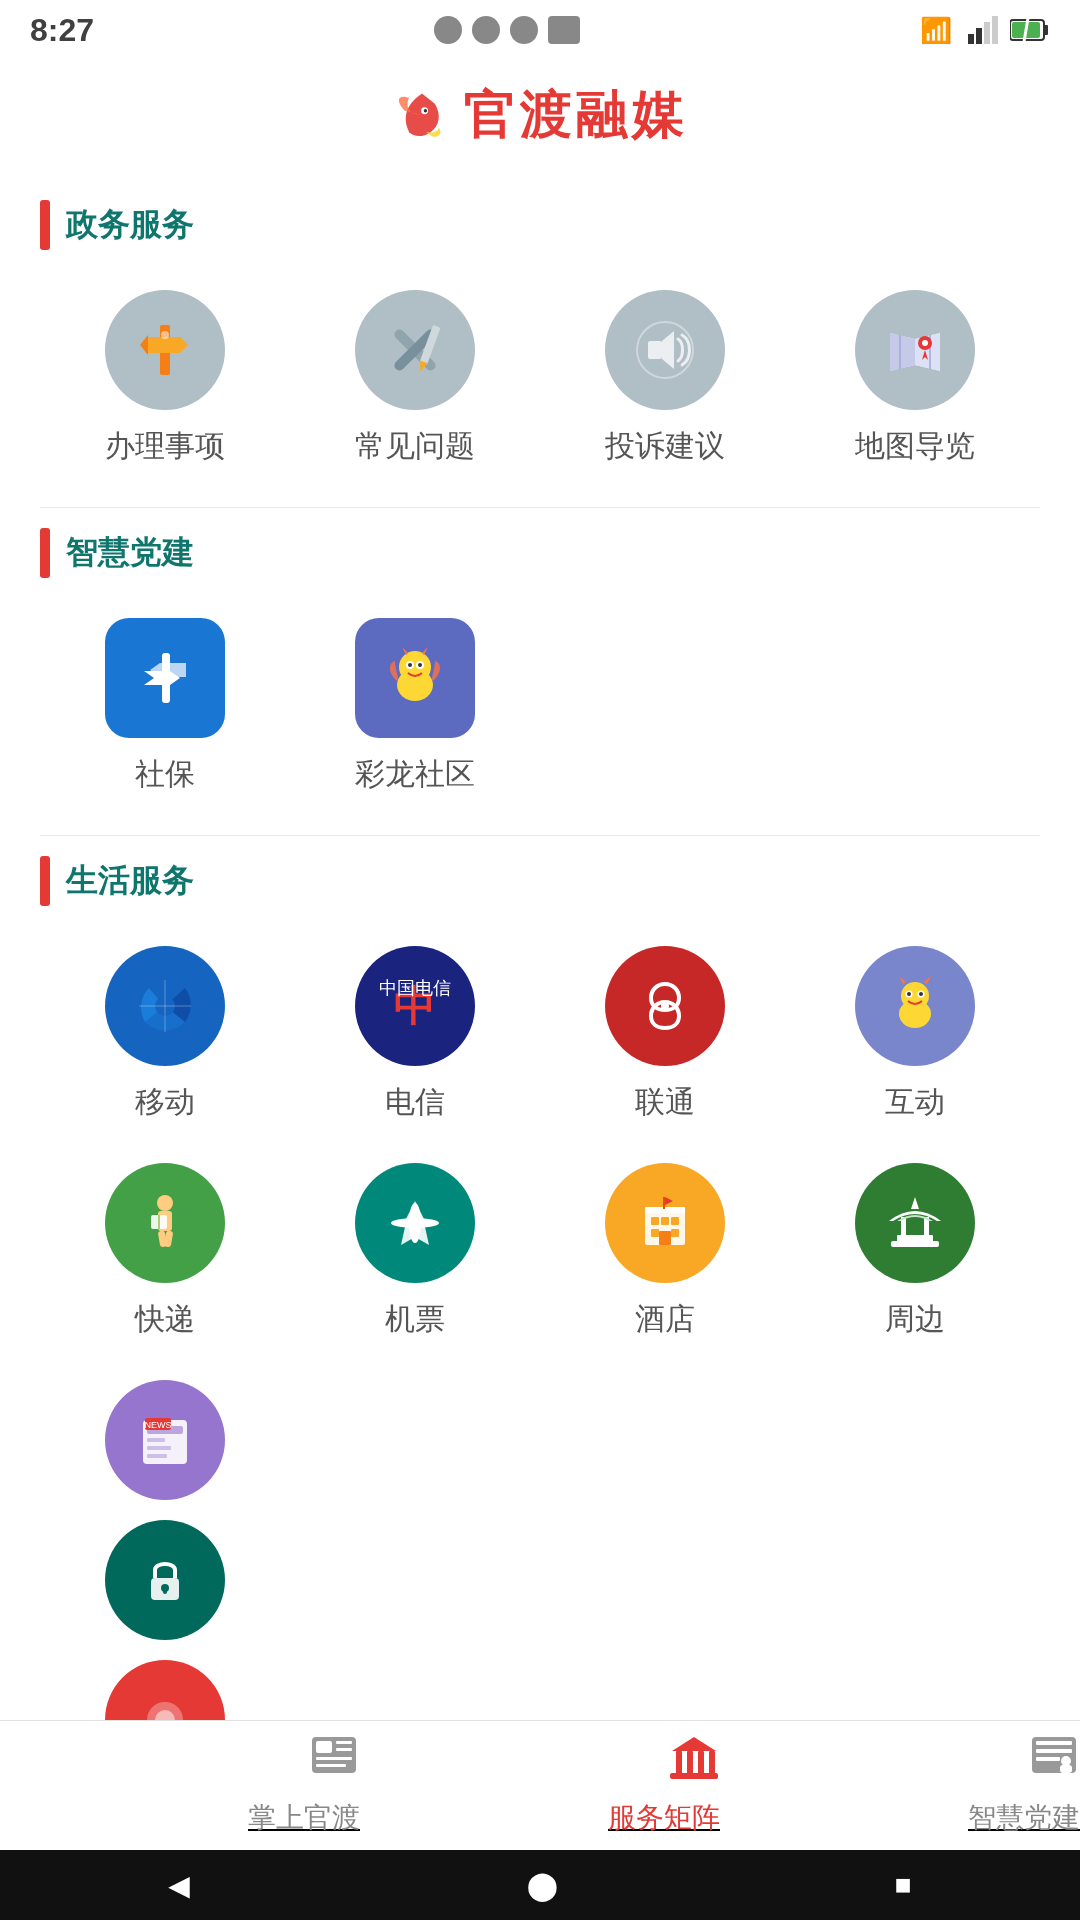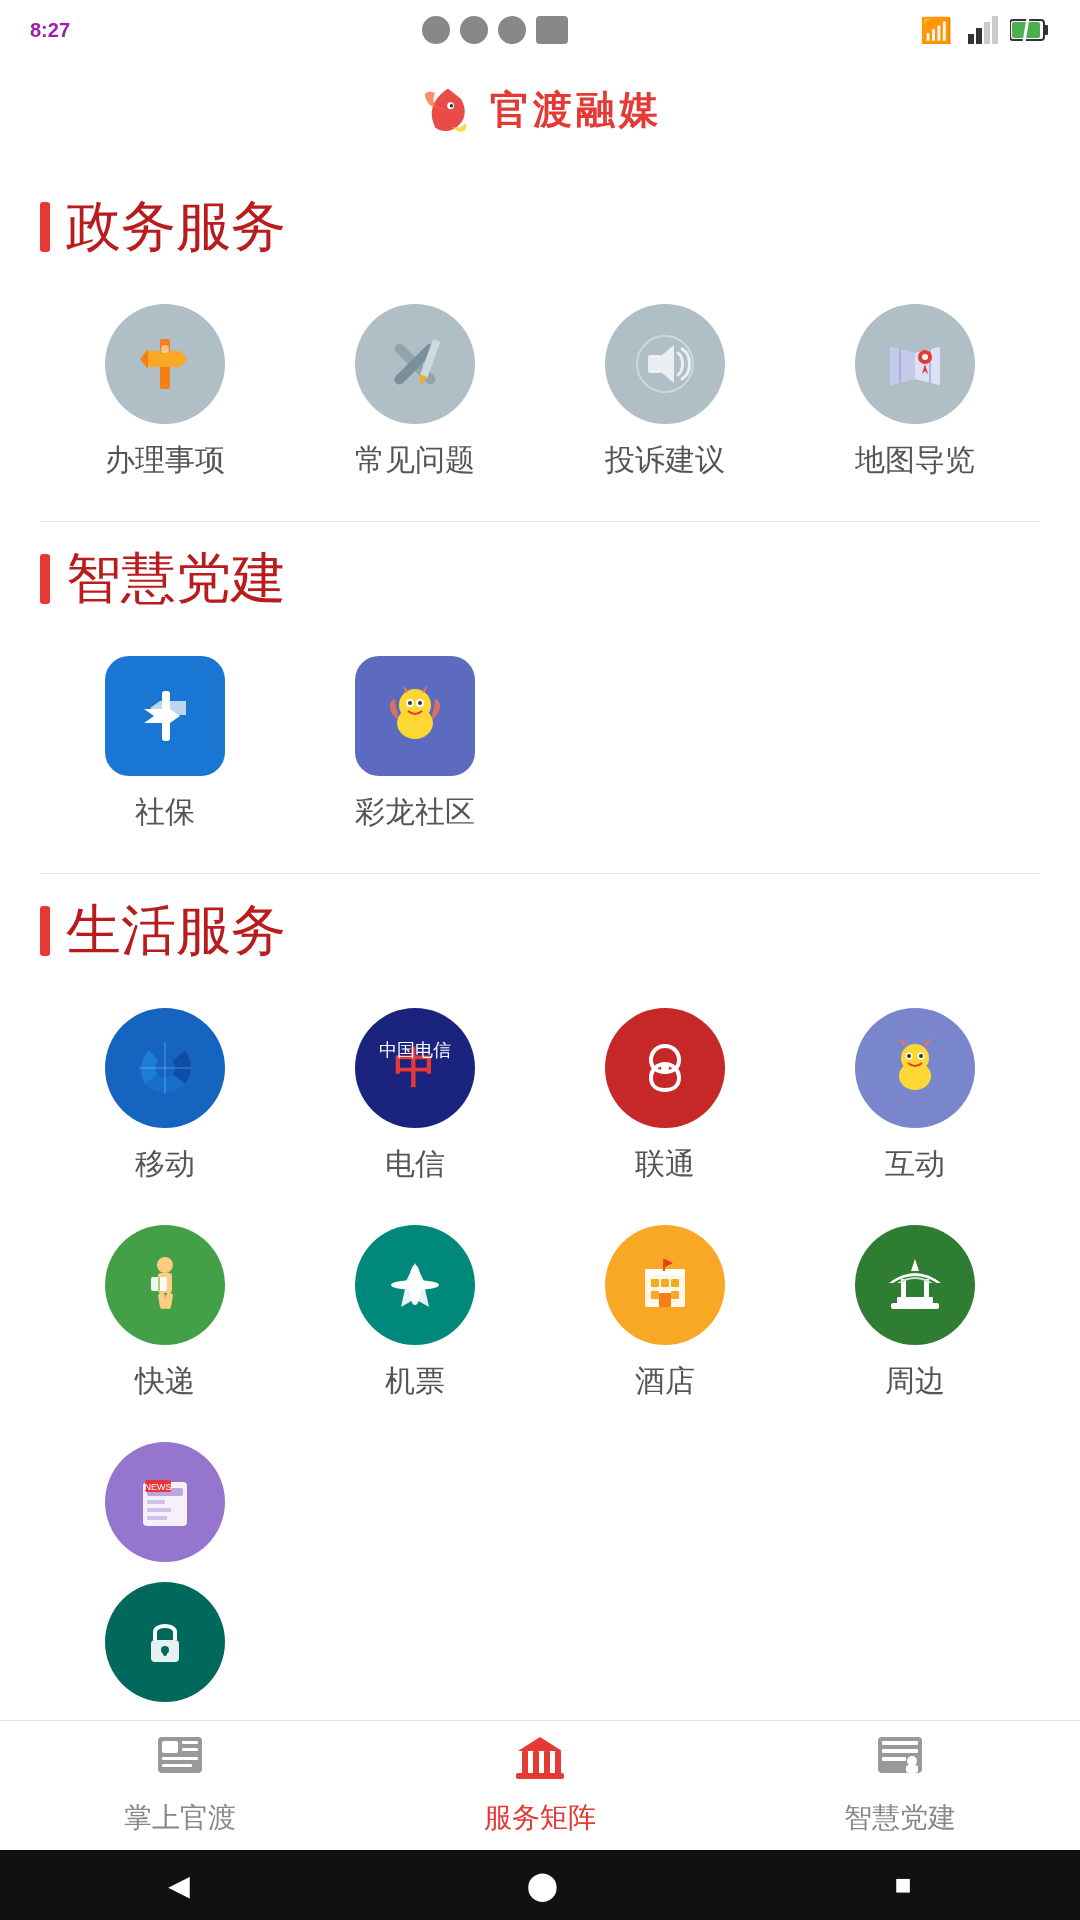--- a/index.html
+++ b/index.html
@@ -16,23 +16,23 @@
     
     .status-bar {
       height: 60px;
       background: #fff;
       display: flex;
       align-items: center;
       justify-content: space-between;
       padding: 0 30px;
     }
     .status-time {
-      font-size: 20px;
+      font-size: 32px;
       font-weight: 600;
-      color: #a21caf;
+      color: #404040;
     }
     .status-icons {
       display: flex;
       align-items: center;
       gap: 10px;
     }
     .status-dot {
       width: 28px; height: 28px;
       background: #888;
       border-radius: 50%;
@@ -56,21 +56,21 @@
       padding: 20px 0 30px;
       gap: 12px;
     }
     .logo-icon {
       width: 60px; height: 60px;
       display: flex;
       align-items: center;
       justify-content: center;
     }
     .logo-text {
-      font-size: 39px;
+      font-size: 52px;
       font-weight: 700;
       color: #e53935;
       letter-spacing: 4px;
     }
 
     
     .section {
       padding: 20px 40px 30px;
     }
     .section-title {
@@ -79,23 +79,23 @@
       gap: 16px;
       margin-bottom: 30px;
     }
     .section-bar {
       width: 10px;
       height: 50px;
       background: #e53935;
       border-radius: 3px;
     }
     .section-label {
-      font-size: 55px;
-      font-weight: 400;
-      color: #b91c1c;
+      font-size: 32px;
+      font-weight: 700;
+      color: #0f766e;
     }
     .section-divider {
       height: 1px;
       background: #e8e8e8;
       margin: 0 40px;
     }
 
     
     .icon-grid {
       display: flex;
@@ -141,24 +141,25 @@
       height: 130px;
       background: #fff;
       border-top: 1px solid #e0e0e0;
       display: flex;
       align-items: center;
     }
     .nav-item {
       flex: 1;
       display: flex;
       flex-direction: column;
-      align-items: center;
+      align-items: flex-end;
       justify-content: center;
       gap: 8px;
       cursor: pointer;
+      text-decoration: underline;
     }
     .nav-icon {
       font-size: 44px;
     }
     .nav-label {
       font-size: 28px;
       color: #888;
     }
     .nav-label.active {
       color: #e53935;

